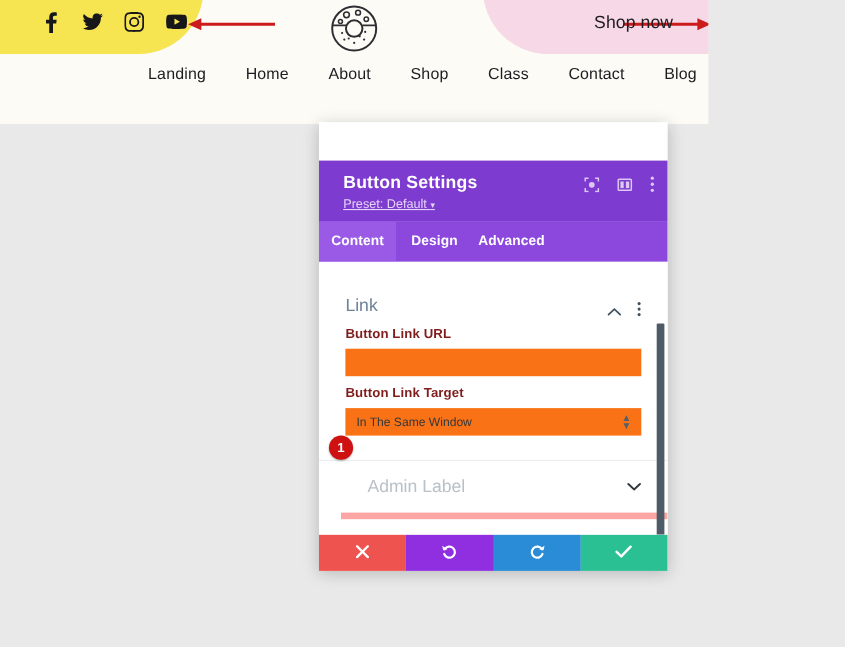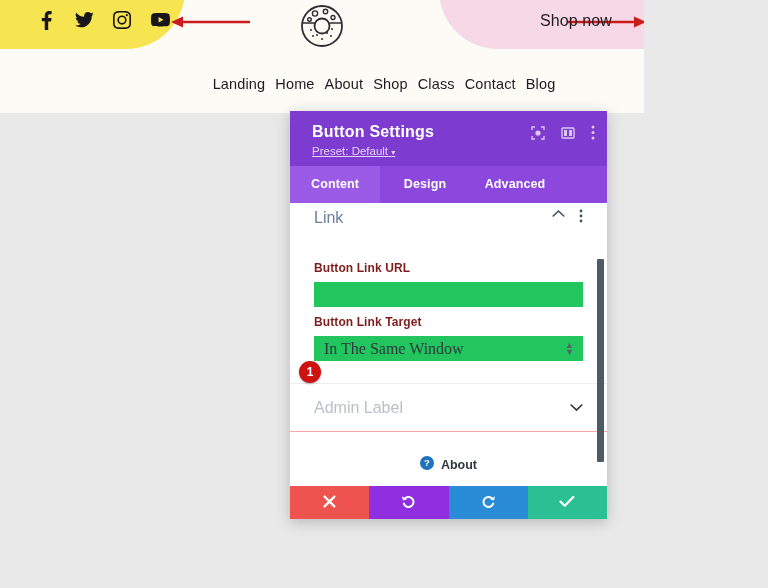--- a/index.html
+++ b/index.html
@@ -74,25 +74,25 @@
   #brand-logo {
     position: absolute;
     left: 50%; top: 2px;
     transform: translateX(-50%);
     width: 48px; height: 48px;
     z-index: 5;
   }
 
   #main-nav {
     position: absolute;
-    left: 0; top: 76px;
+    left: 0; top: 60px;
     width: 768px;
     display: flex;
     justify-content: center;
-    gap: 10px;
+    gap: 36px;
     z-index: 3;
   }
   #main-nav a {
     font-size: 14.5px;
     color: #1d1b20;
     text-decoration: none;
     letter-spacing: .15px;
   }
 
   #page-body {
@@ -113,20 +113,21 @@
     overflow: hidden;
     z-index: 20;
     display: flex;
     flex-direction: column;
   }
   #modal-header {
     background: #7e3bd0;
     padding: 12px 26px 9px 22px;
     position: relative;
     flex: 0 0 auto;
+    margin-top: 35px;
   }
   #modal-title {
     color: #fff;
     font-size: 16px;
     font-weight: bold;
     letter-spacing: .2px;
   }
   #modal-preset {
     color: #e4d3f7;
     font-size: 11.5px;
@@ -149,69 +150,69 @@
   }
 
   #tab-bar {
     display: flex;
     background: #8c47dd;
     flex: 0 0 auto;
   }
   .tab {
     flex: 0 0 auto;
     padding: 11px 0 12px;
-    width: 90px;
+    width: 70px;
     text-align: center;
     color: #fff;
     font-size: 12.5px;
     font-weight: bold;
     letter-spacing: .1px;
   }
   .tab.active { background: #9a5ae6; }
 
   #modal-body {
     flex: 1 1 auto;
     background: #fff;
     position: relative;
     overflow: hidden;
   }
   #section-link {
     padding: 0 24px;
     border-bottom: 1px solid #eceef0;
   }
   #link-head {
     display: flex;
-    align-items: flex-start;
+    align-items: flex-end;
     height: 44px;
     padding-top: 6px;
   }
   #link-head-title {
     font-size: 16px;
     color: #6b8299;
     flex: 1 1 auto;
   }
   .head-ic { color: #3e5160; margin-left: 14px; display:flex; align-items:center;}
   .field-label {
     font-size: 12px;
     color: #7f1d1d;
     font-weight: bold;
     margin-top: 8px;
     margin-bottom: 7px;
     letter-spacing: .1px;
   }
   .field-input {
     height: 25px;
-    background: #22c55e;
+    background: #f97316;
     border: none;
     width: 100%;
     box-sizing: border-box;
     padding: 0 10px;
-    font-size: 16px;
+    font-size: 11px;
     color: #30373d;
-    font-family: Liberation Serif, serif;
+    font-family: Liberation Sans, sans-serif;
     outline: none;
   }
   .select-wrap { position: relative; margin-bottom: 22px; }
   .select-wrap .spin {
     position: absolute;
     right: 9px; top: 50%;
     transform: translateY(-50%);
     color: #55606a;
     font-size: 9px;
     line-height: 7px;
@@ -228,24 +229,25 @@
     font-weight: bold;
     display: flex;
     align-items: center;
     justify-content: center;
     box-shadow: 0 1px 2px rgba(0,0,0,.3);
     z-index: 8;
   }
 
   #section-admin {
     padding: 0 24px;
-    border-bottom: 1px solid #fca5a5;
+    border-bottom: 6px solid #fca5a5;
     display: flex;
     align-items: center;
     height: 47px;
+    margin-left: 20px;
   }
   #admin-title {
     flex: 1 1 auto;
     font-size: 16px;
     color: #b9c1c8;
   }
   #help-row {
     display: flex;
     align-items: center;
     justify-content: center;

